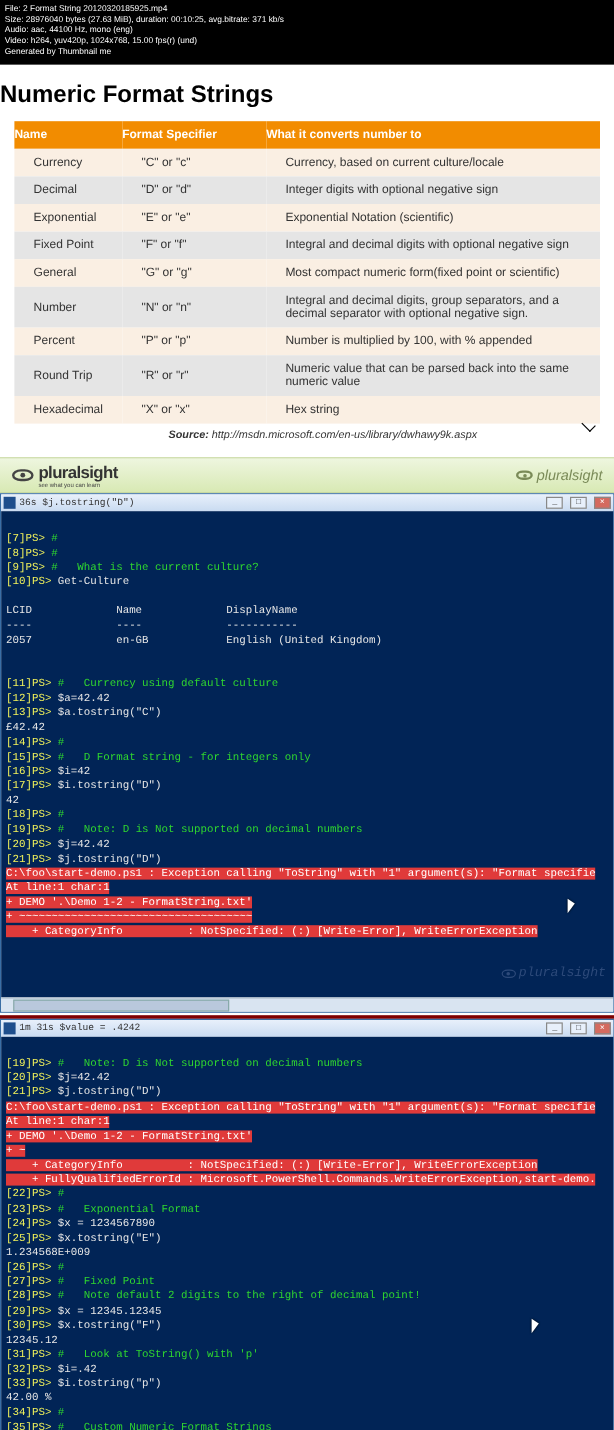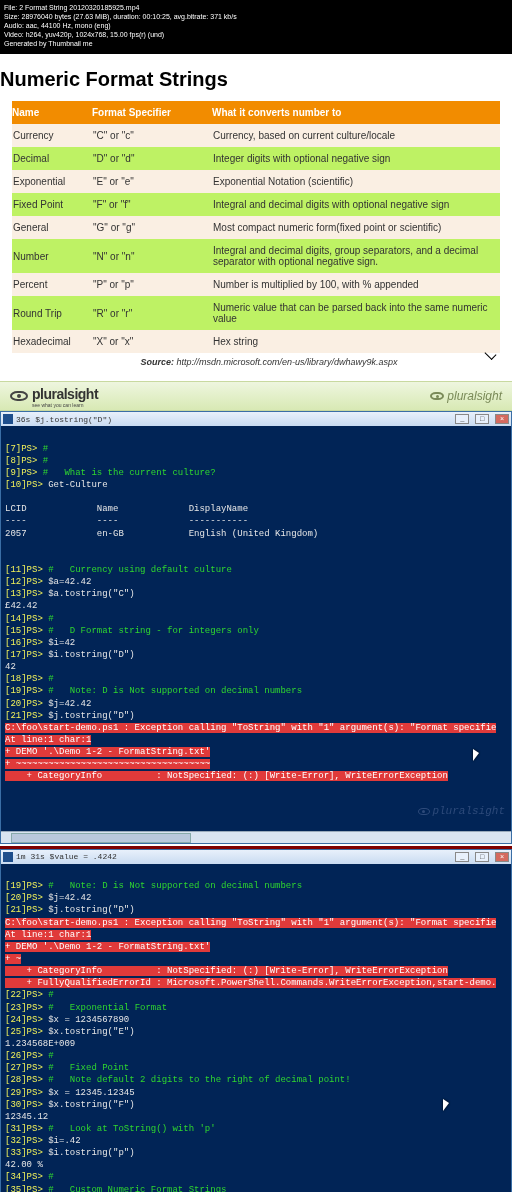--- a/index.html
+++ b/index.html
@@ -4,23 +4,23 @@
 <style>
   * { margin:0; padding:0; box-sizing:border-box; }
   body { font-family: Arial, Helvetica, sans-serif; width:512px; background:#fff; }
   
   .meta { background:#000; color:#fff; font-size:7px; padding:3px 4px 6px 4px; line-height:1.3; }
   
   .slide { background:#fff; padding:8px 0 4px 0; }
   .slide h1 { font-size:20px; font-weight:700; margin:6px 0 10px; }
   table.fmt { width:488px; margin:0 auto; border-collapse:collapse; font-size:10px; }
   table.fmt th { background:#f28c00; color:#fff; text-align:left; padding:6px 0; font-weight:700; }
-  table.fmt td { padding:6px 1px; }
+  table.fmt td { padding:6px 16px; }
   table.fmt tr.band td { background:#faefe3; }
-  table.fmt tr.plain td { background:#bef264; }
+  table.fmt tr.plain td { background:#e5e5e5; }
   table.fmt td.c1 { width:80px; color:#333; }
   table.fmt td.c2 { width:120px; color:#333; }
   table.fmt td.c3 { color:#333; }
   .src { text-align:center; font-size:9px; font-style:italic; margin:4px 0 10px; color:#333; }
   .src .lbl { font-weight:700; }
   .cursor { position:relative;padding-left:26px; }
   .cursor::after { content:""; position:absolute; right:18px; top:-8px; width:6px; height:9px; border-left:1px solid #000; border-bottom:1px solid #000; transform:rotate(-45deg); }
   
   .psbar { height:30px; background:linear-gradient(#eef6df,#d8e9b4); display:flex; align-items:center; justify-content:space-between; padding:0 10px; border-top:1px solid #c8d9a0; border-bottom:1px solid #c8d9a0; }
   .psbar .logo { display:flex; align-items:center; gap:4px; }

